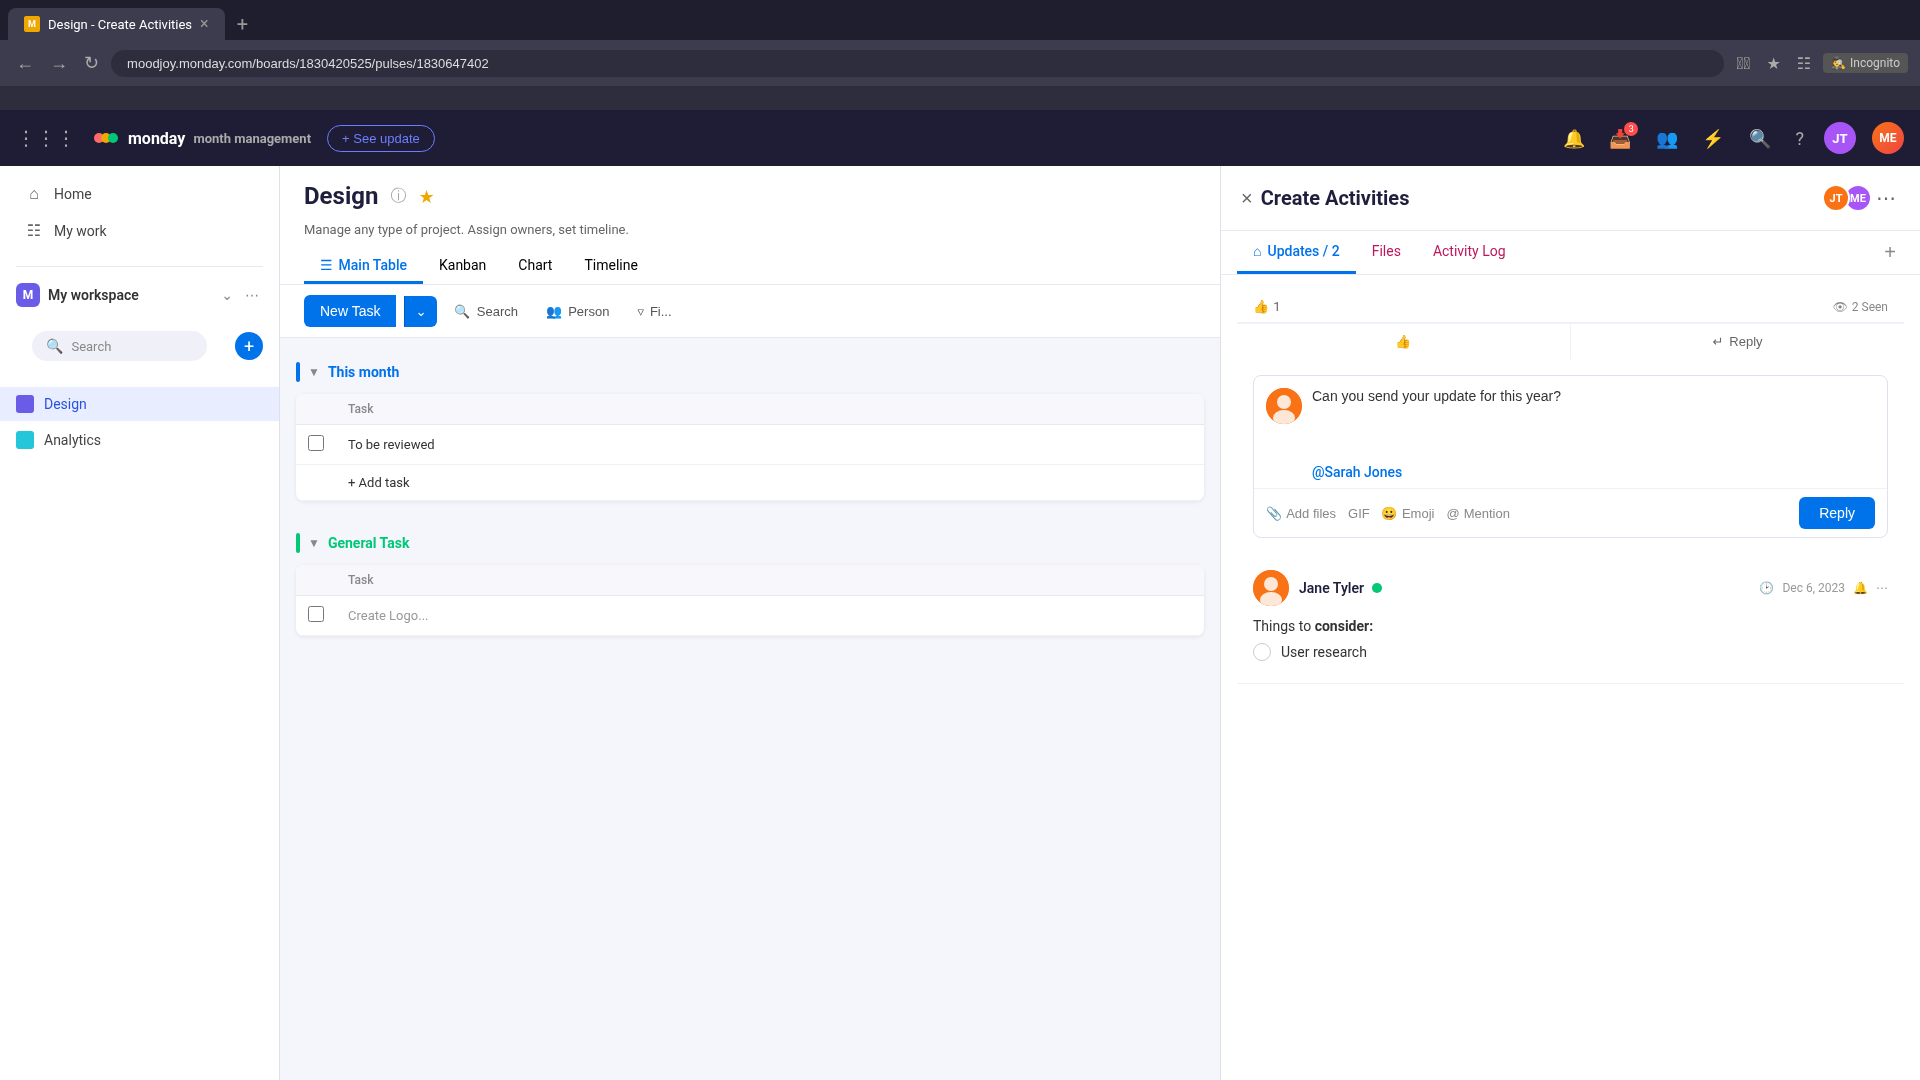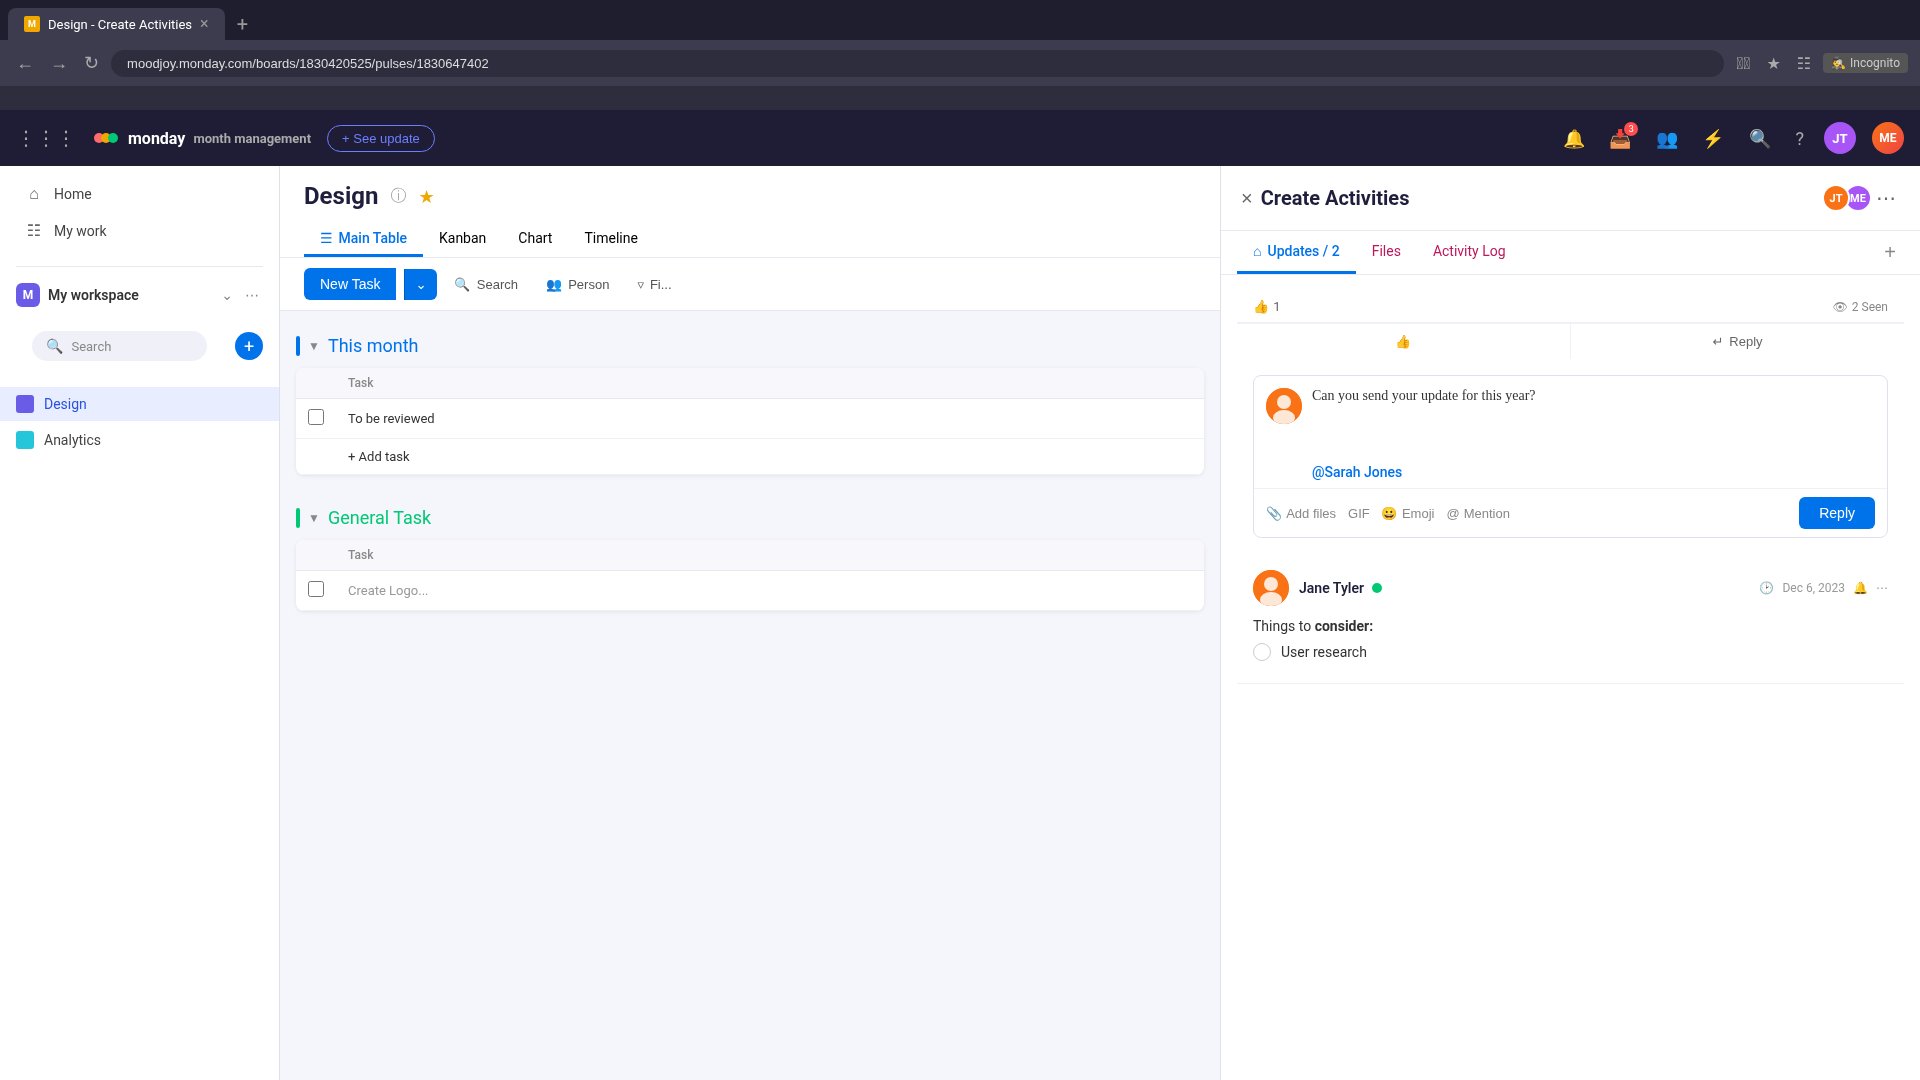--- a/index.html
+++ b/index.html
@@ -64,21 +64,21 @@
     .board-tab.active { color: #0073ea; border-bottom: 3px solid #0073ea; font-weight: 500; }
     .board-toolbar { display: flex; align-items: center; gap: 8px; padding: 10px 24px; background: #fff; border-bottom: 1px solid #e8e8f0; }
     .new-task-btn { background: #0073ea; color: white; border: none; border-radius: 6px 0 0 6px; padding: 8px 16px; font-size: 14px; cursor: pointer; font-weight: 500; }
     .new-task-dropdown { background: #0073ea; color: white; border: none; border-left: 1px solid #005cc5; border-radius: 0 6px 6px 0; padding: 8px 10px; cursor: pointer; }
     .toolbar-btn { background: none; border: none; color: #555; cursor: pointer; font-size: 13px; padding: 6px 10px; display: flex; align-items: center; gap: 6px; border-radius: 4px; }
 
     
     .table-container { flex: 1; overflow-y: auto; padding: 16px; }
     .group-header { display: flex; align-items: center; gap: 8px; padding: 8px 0; margin-bottom: 4px; }
     .group-toggle { color: #888; cursor: pointer; font-size: 12px; }
-    .group-title { font-size: 18px; font-weight: 400; color: #0073ea; cursor: pointer; }
+    .group-title { font-size: 14px; font-weight: 700; color: #0073ea; cursor: pointer; }
     .task-table { width: 100%; border-collapse: collapse; background: #fff; border-radius: 8px; overflow: hidden; box-shadow: 0 1px 4px rgba(0,0,0,0.08); }
     .task-table th { background: #f8f8fc; color: #888; font-size: 12px; font-weight: 500; padding: 8px 12px; text-align: left; border-bottom: 1px solid #e8e8f0; }
     .task-table td { padding: 10px 12px; border-bottom: 1px solid #f0f0f8; color: #333; font-size: 13px; }
     .task-table tr.selected td { background: #e8f0ff; }
     .task-checkbox { width: 16px; height: 16px; border: 1.5px solid #ccc; border-radius: 3px; cursor: pointer; }
     .add-task-row { color: #888; font-size: 13px; cursor: pointer; padding: 8px 12px; }
 
     
     .right-panel { width: 700px; background: #fff; border-left: 1px solid #e0e0e8; display: flex; flex-direction: column; flex-shrink: 0; }
     .panel-header { display: flex; align-items: center; padding: 16px 20px; border-bottom: 1px solid #e8e8f0; }
@@ -98,21 +98,21 @@
     .reaction-item { display: flex; align-items: center; gap: 4px; color: #666; font-size: 13px; }
     .seen-count { color: #888; font-size: 12px; display: flex; align-items: center; gap: 4px; }
     .reaction-buttons { display: flex; border-top: 1px solid #f0f0f8; }
     .reaction-btn { flex: 1; padding: 10px; background: none; border: none; cursor: pointer; display: flex; align-items: center; justify-content: center; gap: 6px; color: #666; font-size: 13px; border-right: 1px solid #f0f0f8; }
     .reaction-btn:last-child { border-right: none; }
 
     
     .reply-compose { margin: 16px; border: 1.5px solid #e0e0ee; border-radius: 8px; overflow: hidden; }
     .reply-input-area { display: flex; align-items: flex-start; padding: 12px; gap: 10px; }
     .reply-avatar { width: 36px; height: 36px; border-radius: 50%; background: #f97316; display: flex; align-items: center; justify-content: center; color: white; font-size: 13px; font-weight: bold; flex-shrink: 0; overflow: hidden; }
-    .reply-textarea { flex: 1; border: none; outline: none; font-size: 14px; color: #333; resize: none; min-height: 60px; font-family: Liberation Serif, serif; }
+    .reply-textarea { flex: 1; border: none; outline: none; font-size: 14px; color: #333; resize: none; min-height: 60px; font-family: Liberation Sans, sans-serif; }
     .reply-toolbar { display: flex; align-items: center; padding: 8px 12px; border-top: 1px solid #f0f0f8; gap: 12px; }
     .reply-tool-btn { background: none; border: none; color: #888; cursor: pointer; font-size: 13px; display: flex; align-items: center; gap: 4px; }
     .reply-submit-btn { margin-left: auto; background: #0073ea; color: white; border: none; border-radius: 6px; padding: 8px 20px; font-size: 14px; font-weight: 500; cursor: pointer; }
 
     
     .comment-entry { padding: 16px; border-bottom: 1px solid #f0f0f8; }
     .comment-header { display: flex; align-items: center; gap: 10px; margin-bottom: 10px; }
     .comment-avatar { width: 36px; height: 36px; border-radius: 50%; background: #f97316; flex-shrink: 0; overflow: hidden; display: flex; align-items: center; justify-content: center; color: white; font-size: 13px; font-weight: bold; }
     .comment-author { font-weight: 600; font-size: 14px; color: #1f1f3d; }
     .comment-status { width: 10px; height: 10px; border-radius: 50%; background: #00c875; display: inline-block; margin-left: 4px; }
@@ -235,20 +235,21 @@
   </div>
 
   <div class="main-content">
 
     <div class="board-header">
       <div class="board-title-row">
         <span class="board-title">Design</span>
         <span class="board-title-icon">ⓘ</span>
         <span class="board-star">★</span>
       </div>
+      <div class="board-description">Manage any type of project. Assign owners, set timeline.</div>
       <div class="board-tabs">
         <div class="board-tab active">
           <span>☰</span>
           <span>Main Table</span>
         </div>
         <div class="board-tab">
           <span>Kanban</span>
         </div>
         <div class="board-tab">
           <span>Chart</span>

